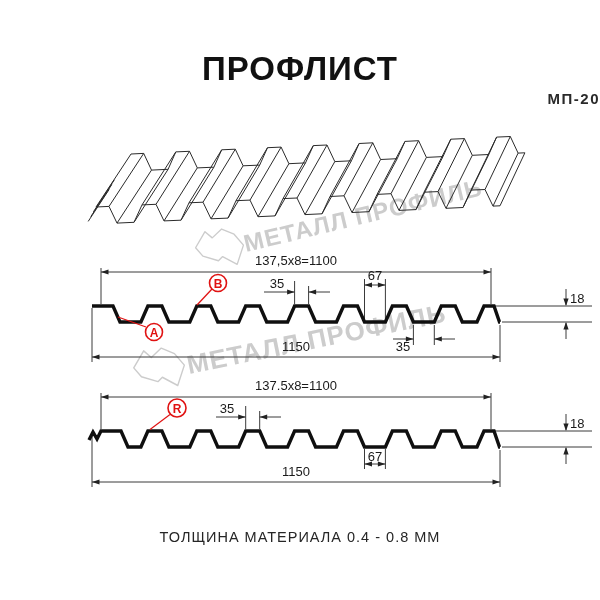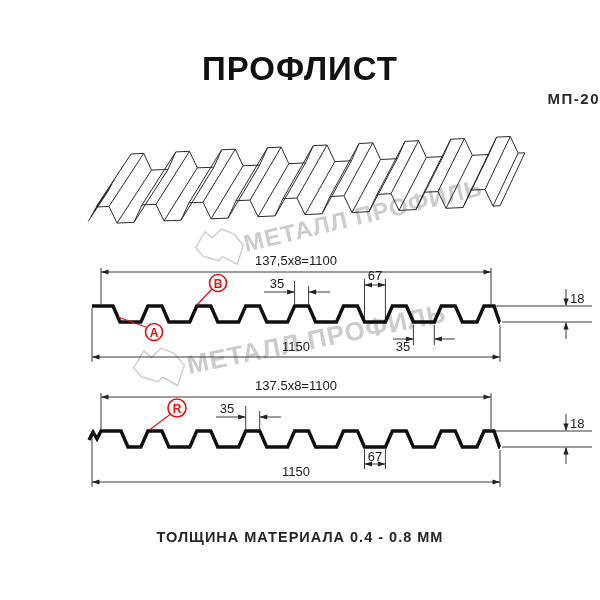--- a/index.html
+++ b/index.html
@@ -4,21 +4,21 @@
 <style>
   :root{ --red:#e01212; --wm:#cccccc; --dim:#3a3a3a; --ink:#111111; }
   html,body{margin:0;padding:0;background:#fff;}
   .canvas{position:relative;width:600px;height:600px;background:#fff;overflow:hidden;
           font-family:"Liberation Sans",sans-serif;}
   .title{position:absolute;top:50px;left:0;width:600px;text-align:center;
          font-size:33px;font-weight:700;letter-spacing:1px;color:var(--ink);}
   .subtitle{position:absolute;top:90px;left:0;width:600px;text-align:right;
          font-size:15px;font-weight:700;letter-spacing:1.5px;color:#2a2a2a;}
   .footnote{position:absolute;top:529px;left:0;width:600px;text-align:center;
-         font-size:14.5px;font-weight:700;letter-spacing:1px;color:#262626;}
+         font-size:14.5px;font-weight:400;letter-spacing:1px;color:#262626;}
   svg{position:absolute;top:0;left:0;}
   .dim{font:13px "Liberation Sans",sans-serif;fill:#1a1a1a;}
   .redtxt{font:700 12px "Liberation Sans",sans-serif;fill:var(--red);}
   .red-stroke{stroke:var(--red);fill:none;stroke-width:1.6;}
   .red-line{stroke:var(--red);stroke-width:1.2;}
   .wm-text{font:700 24px "Liberation Sans",sans-serif;fill:var(--wm);letter-spacing:1px;}
   .wm-text2{font-size:26px;}
   .wm-logo{stroke:var(--wm);fill:none;stroke-width:2.6;stroke-linejoin:round;}
   .thick{stroke:#0f0f0f;stroke-width:3.4;fill:none;stroke-linejoin:miter;}
   .sheet3d{stroke:#2b2b2b;stroke-width:1;fill:none;stroke-linejoin:round;}

